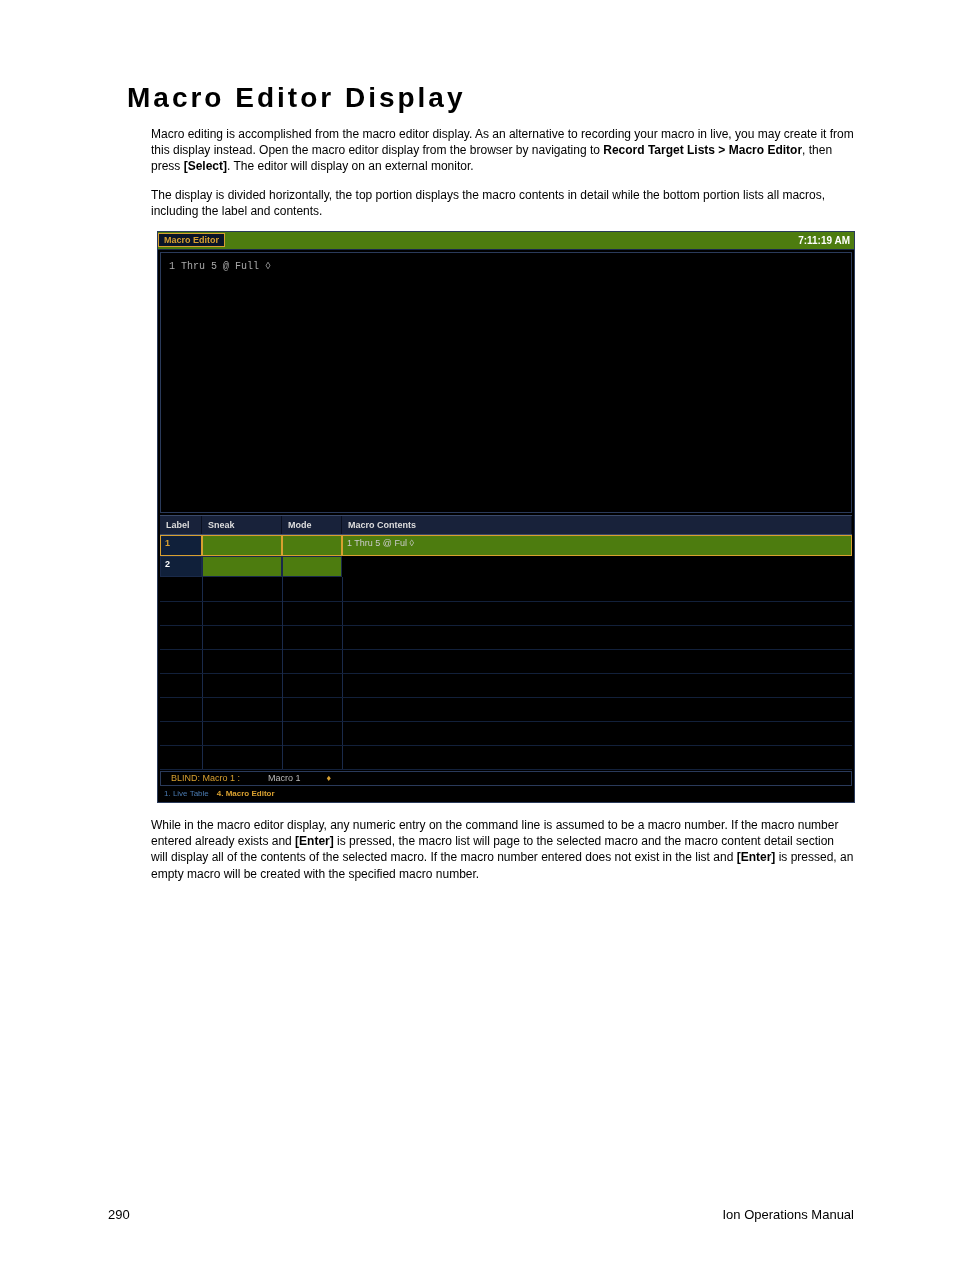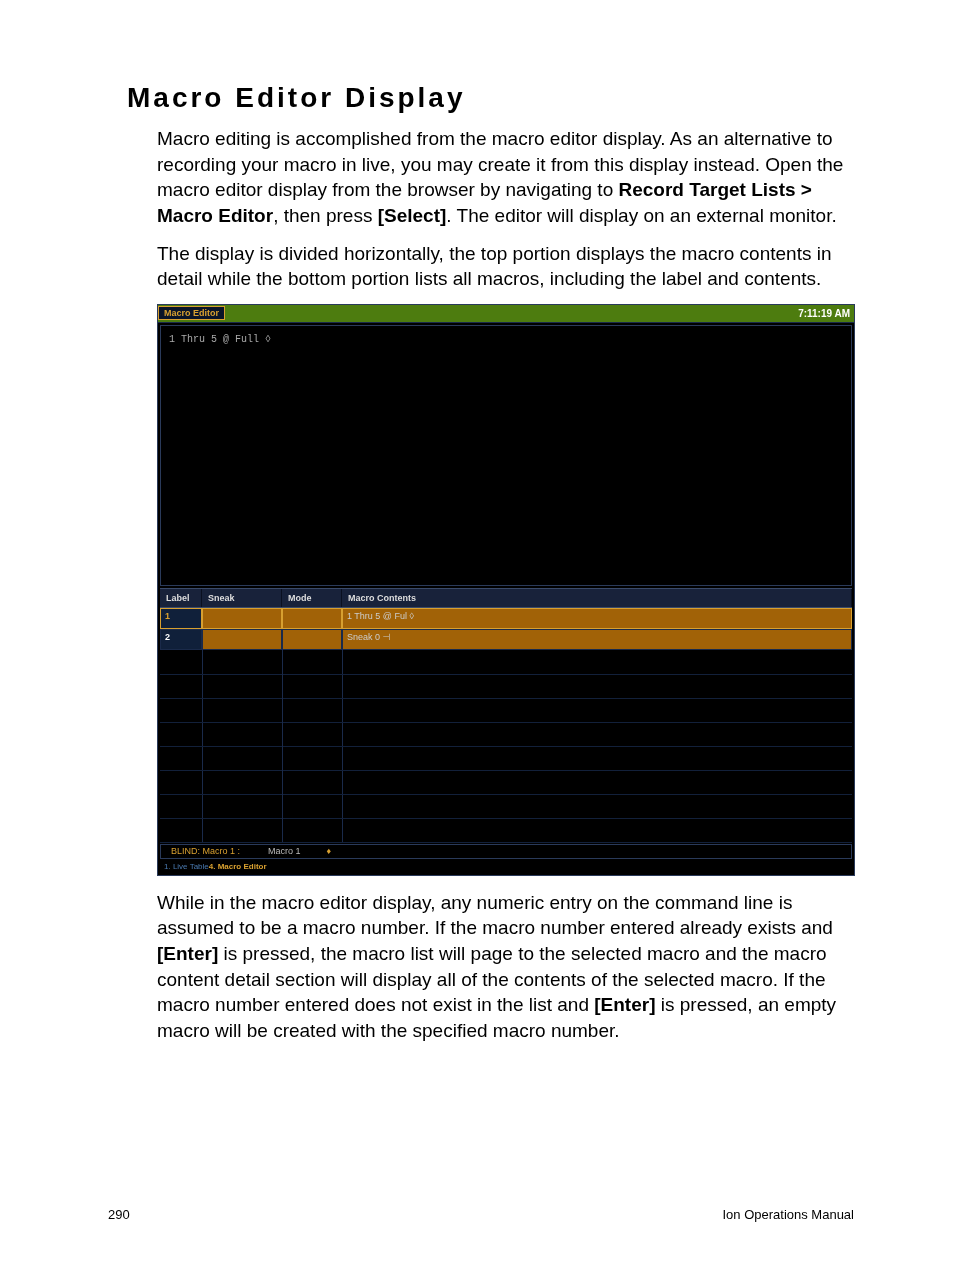--- a/index.html
+++ b/index.html
@@ -15,22 +15,22 @@
     padding: 82px 100px 0 127px;
   }
   h1 {
     font-size: 28px;
     font-weight: bold;
     letter-spacing: 3px;
     margin-bottom: 12px;
     color: #000;
   }
   .body-text {
-    margin-left: 30px;
-    font-size: 19px;
+    margin-left: 24px;
+    font-size: 12px;
     line-height: 1.35;
     margin-bottom: 12px;
   }
   .body-text b { font-weight: bold; }
   .screenshot {
     margin: 6px 0 14px 30px;
     width: 698px;
     height: 572px;
     background: #000;
     border: 1px solid #2a3a5a;
@@ -112,21 +112,21 @@
   .tr {
     display: flex;
     height: 21px;
   }
   .td {
     border: 1px solid #1a2a4a;
     margin: 0;
     padding: 2px 4px;
     font-size: 9px;
     color: #ccc;
-    background: #a16207;
+    background: #4d7c0f;
   }
   .td-macro {
     background: #10203a;
     color: #fff;
     font-weight: bold;
   }
   .td-selected {
     border: 1px solid #d8a030 !important;
     color: #d8a030;
   }
@@ -171,20 +171,21 @@
     align-items: center;
     gap: 24px;
   }
   .cmd-prefix { color: #d8a030; }
   .cmd-text { color: #bbb; margin-left: 4px; }
   .cmd-arrow { color: #d8a030; margin-left: 2px; }
   
   .bottom-tabs {
     height: 14px;
     display: flex;
+    gap: 8px;
     padding: 0 6px 2px;
     font-size: 8px;
     align-items: center;
   }
   .btab1 { color: #4a7ab0; }
   .btab2 { color: #d8a030; font-weight: bold; }
   
   .footer {
     position: absolute;
     bottom: 50px;
@@ -229,21 +230,20 @@
         <div class="tr">
           <div class="td td-macro col-macro td-selected">1</div>
           <div class="td col-label td-selected"></div>
           <div class="td col-mode td-selected"></div>
           <div class="td col-contents td-contents td-selected">1 Thru 5 @ Ful ◊</div>
         </div>
         <div class="tr">
           <div class="td td-macro col-macro">2</div>
           <div class="td col-label"></div>
           <div class="td col-mode"></div>
-          <div class="td col-contents td-contents">Sneak 0 ⊣</div>
         </div>
         <div class="spacer-rows">
           <div class="spacer-v3"></div>
           <div class="spacer-h" style="top:24px"></div>
           <div class="spacer-h" style="top:48px"></div>
           <div class="spacer-h" style="top:72px"></div>
           <div class="spacer-h" style="top:96px"></div>
           <div class="spacer-h" style="top:120px"></div>
           <div class="spacer-h" style="top:144px"></div>
           <div class="spacer-h" style="top:168px"></div>

